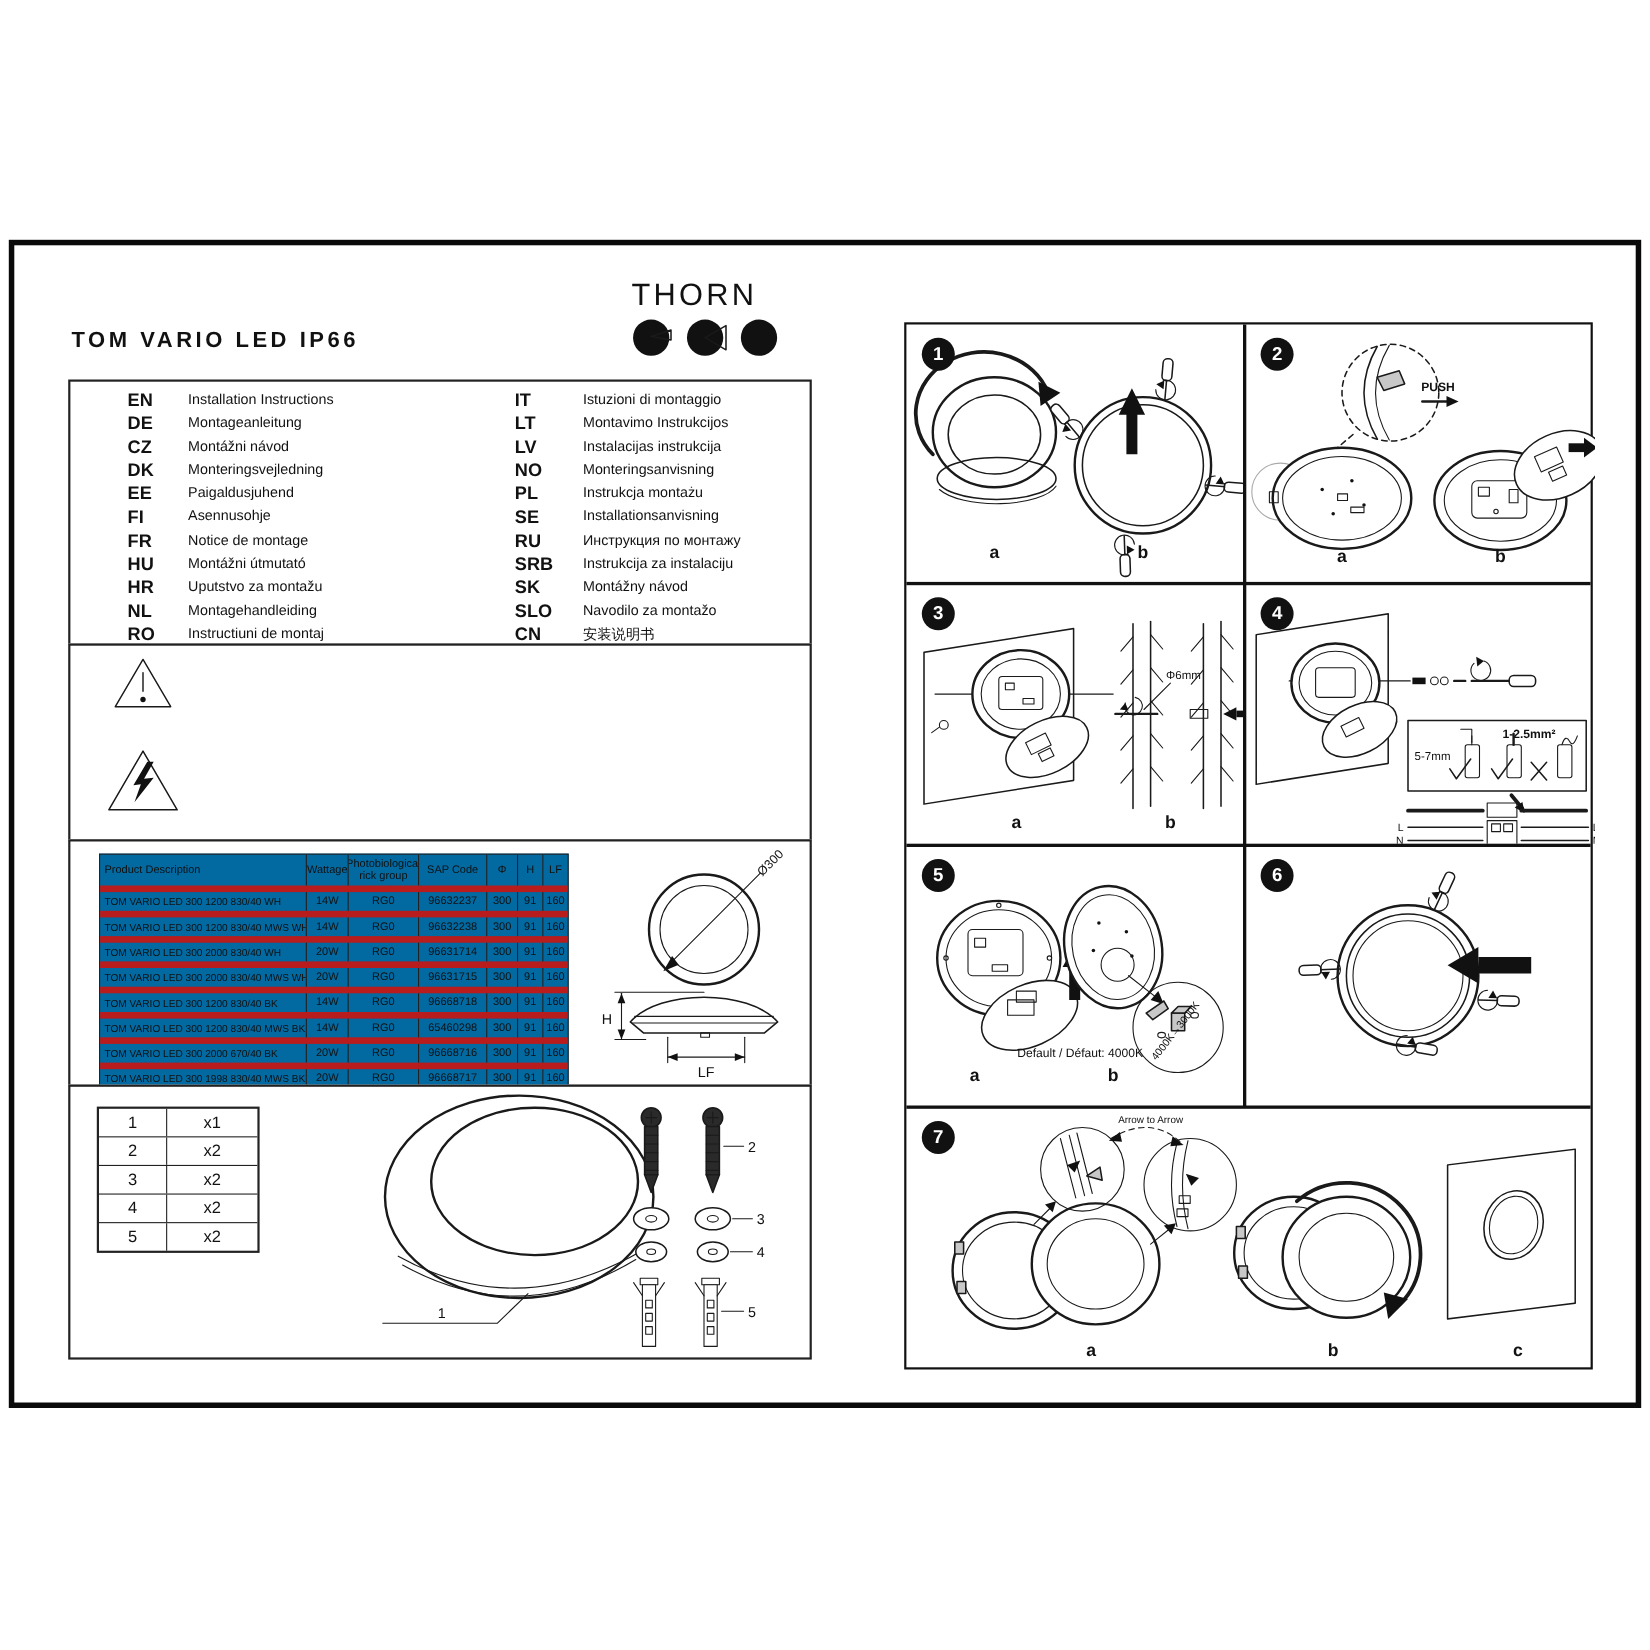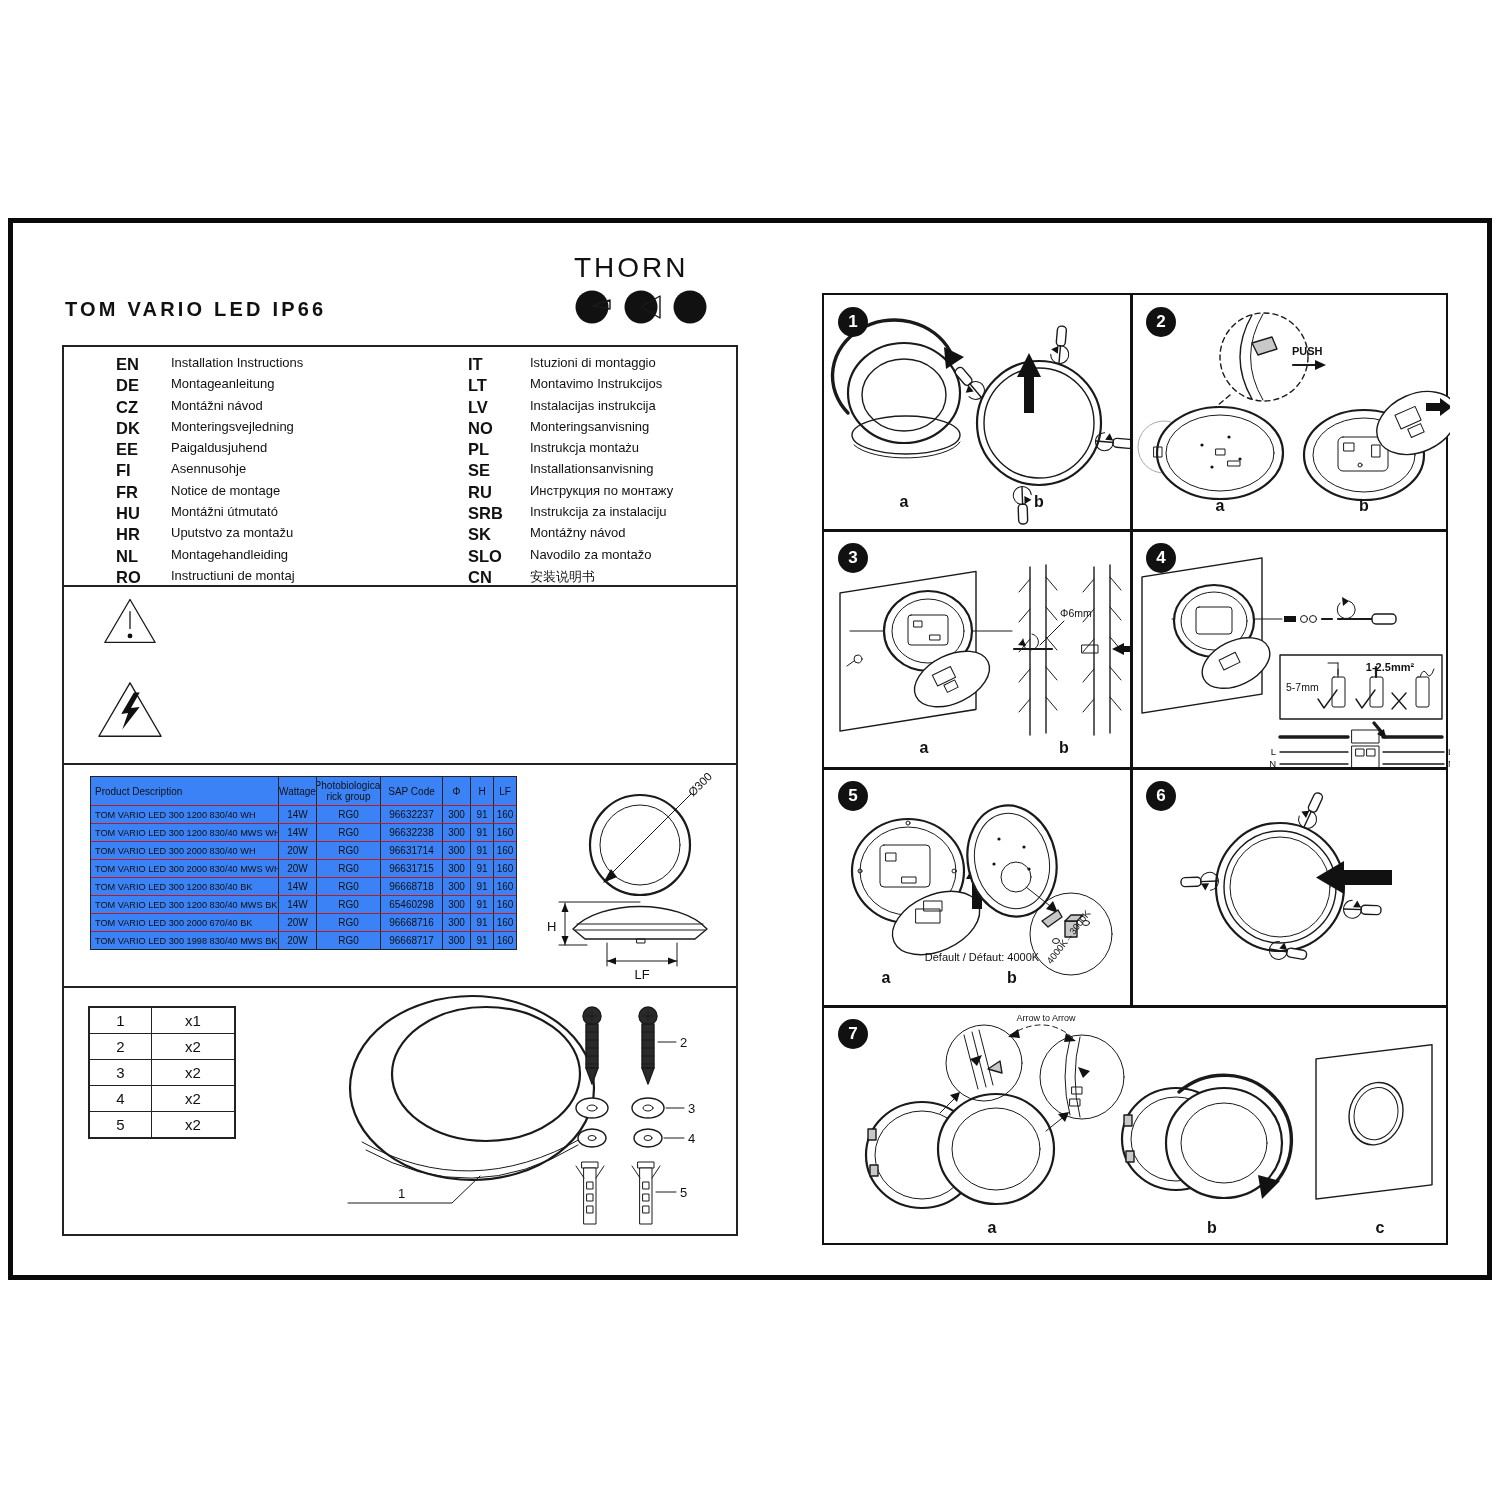--- a/index.html
+++ b/index.html
@@ -19,22 +19,22 @@
   .langcol{position:absolute}
   .langrow{display:flex;height:21.3px;align-items:flex-start}
   .lcode{font-weight:bold;font-size:16.5px}
   .ltext{font-size:13px;white-space:nowrap}
   .col1 .lcode{width:55px}.col2 .lcode{width:62px}
 
   
   .warnline{font-size:12.3px;line-height:19.8px;letter-spacing:-0.25px;white-space:pre}
 
   
-  .spectable{position:absolute;left:90px;top:776px;width:427px;border:1.5px solid #222;background:#3b82f6}
-  .srow{display:flex;border-top:1px solid #b91c1c}
+  .spectable{position:absolute;left:90px;top:776px;width:427px;border:1.5px solid #222;background:#0369a1}
+  .srow{display:flex;border-top:6px solid #b91c1c}
   .srow:first-child{border-top:none}
   .scell{border-left:1px solid #222;height:17px;display:flex;align-items:center;justify-content:center;font-size:10px;overflow:hidden;white-space:nowrap}
   .scell:first-child{border-left:none;justify-content:flex-start;padding-left:4px;font-size:9.2px}
   .shead .scell{height:28px;font-size:10px;text-align:center;white-space:pre-line;line-height:11px}
   .c0{width:187px}.c1{width:38px}.c2{width:64px}.c3{width:62px}.c4{width:28px}.c5{width:23px}.c6{width:23px}
 
   
   .ptable{position:absolute;left:88px;top:1006px;border:2px solid #222;background:#fff}
   .prow{display:flex}
   .prow + .prow{border-top:1.5px solid #222}

